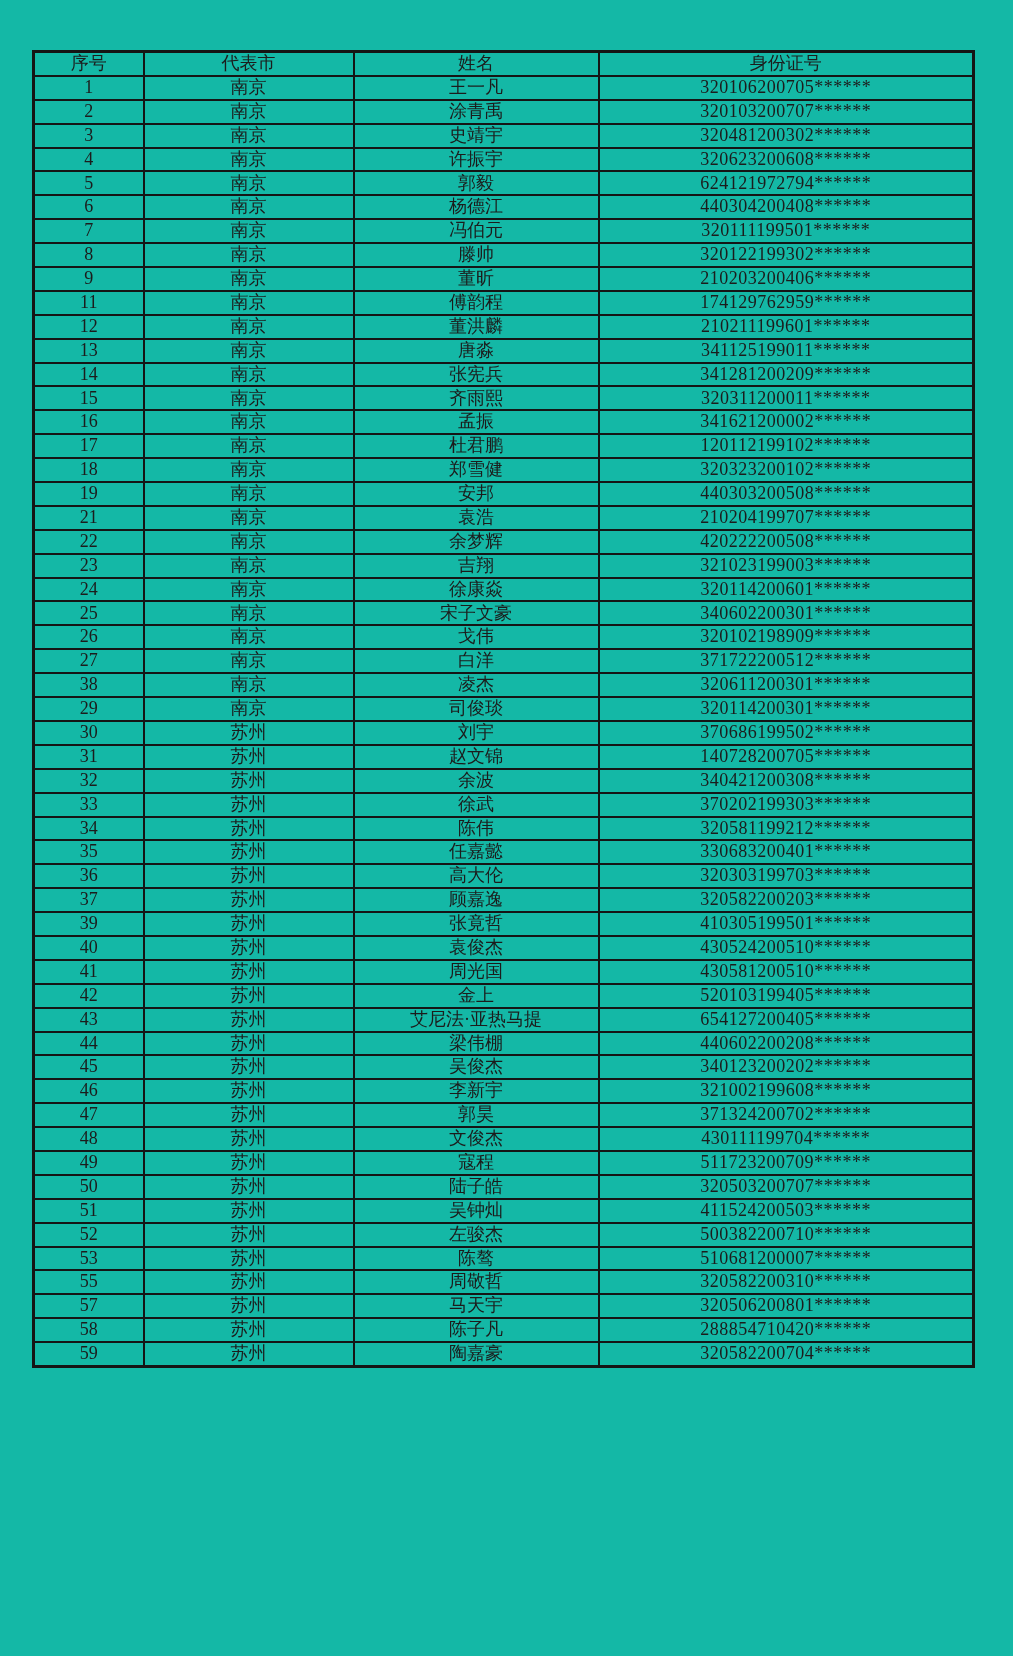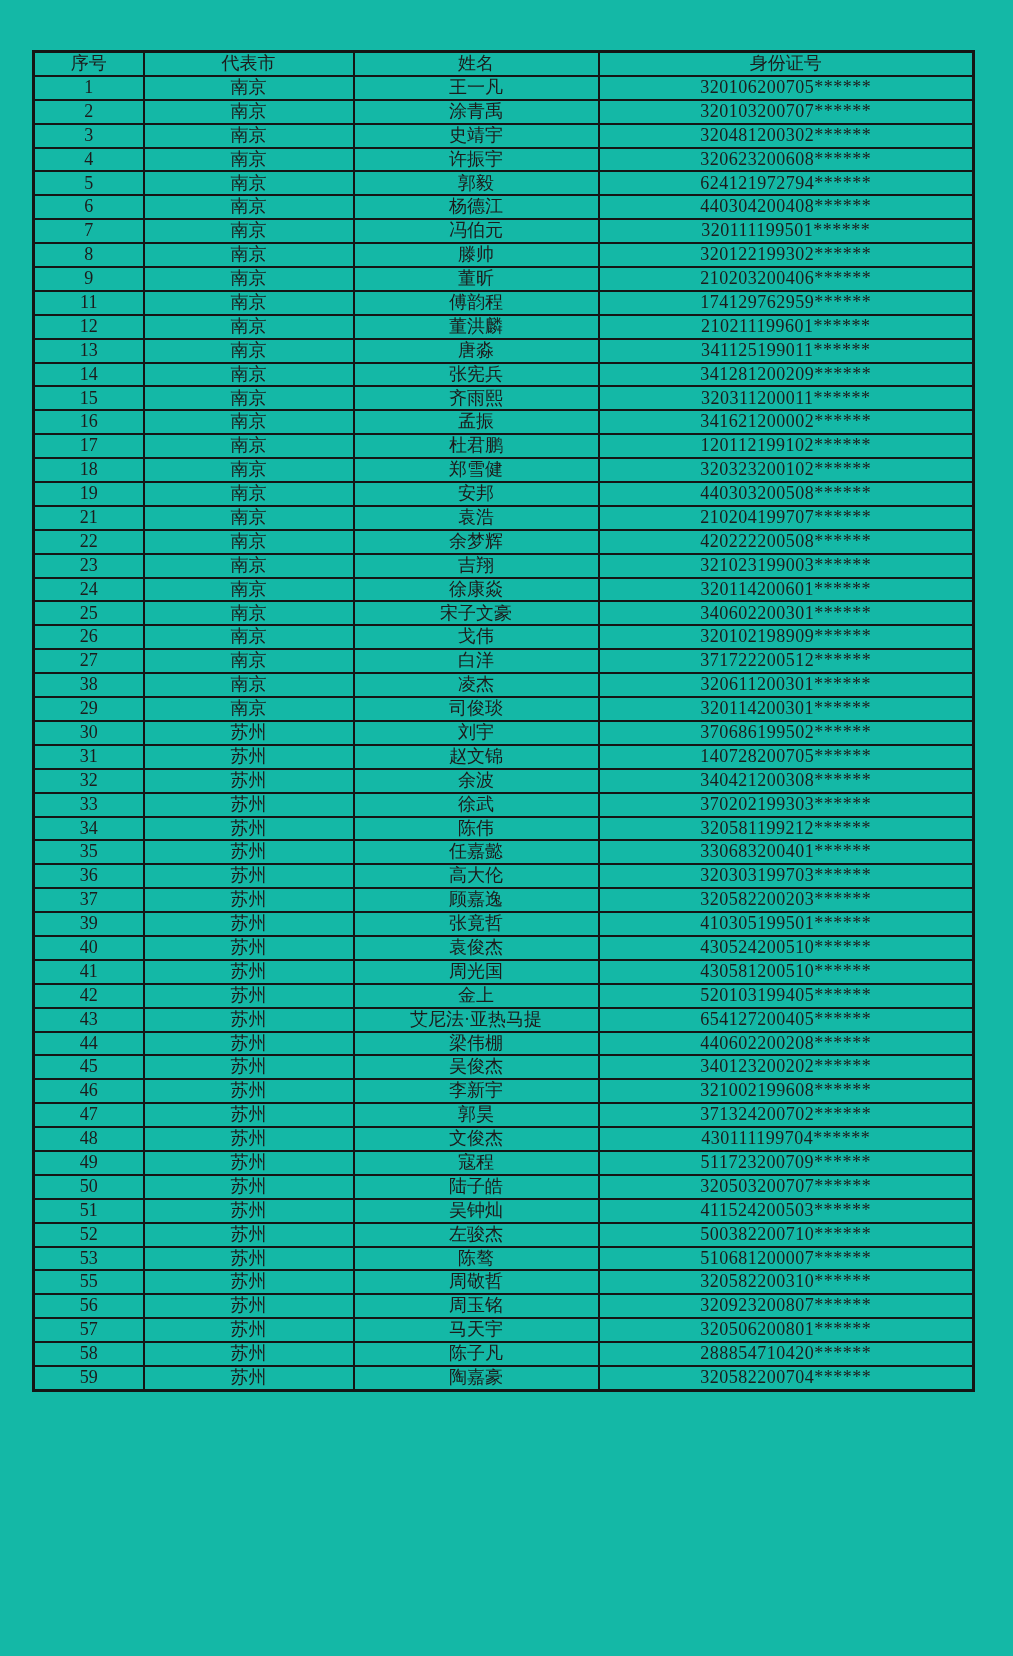--- a/index.html
+++ b/index.html
@@ -368,26 +368,20 @@
           <td>陈骜</td>
           <td class="id-cell">510681200007******</td>
         </tr>
         <tr>
           <td>55</td>
           <td>苏州</td>
           <td>周敬哲</td>
           <td class="id-cell">320582200310******</td>
         </tr>
         <tr>
-          <td>56</td>
-          <td>苏州</td>
-          <td>周玉铭</td>
-          <td class="id-cell">320923200807******</td>
-        </tr>
-        <tr>
           <td>57</td>
           <td>苏州</td>
           <td>马天宇</td>
           <td class="id-cell">320506200801******</td>
         </tr>
         <tr>
           <td>58</td>
           <td>苏州</td>
           <td>陈子凡</td>
           <td class="id-cell">288854710420******</td>

